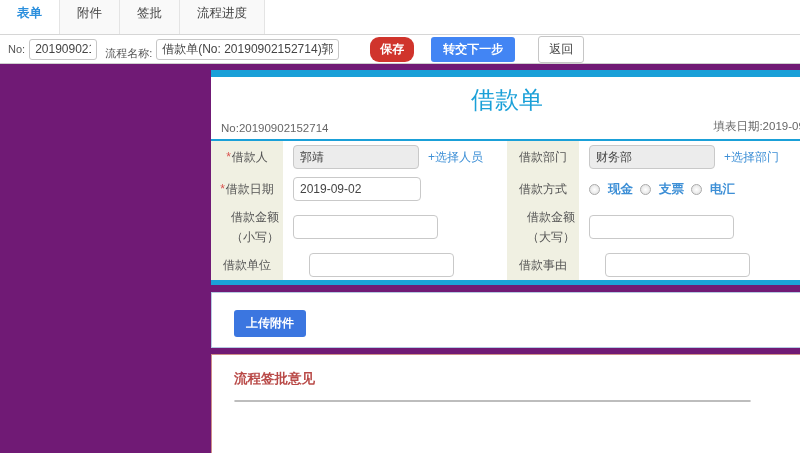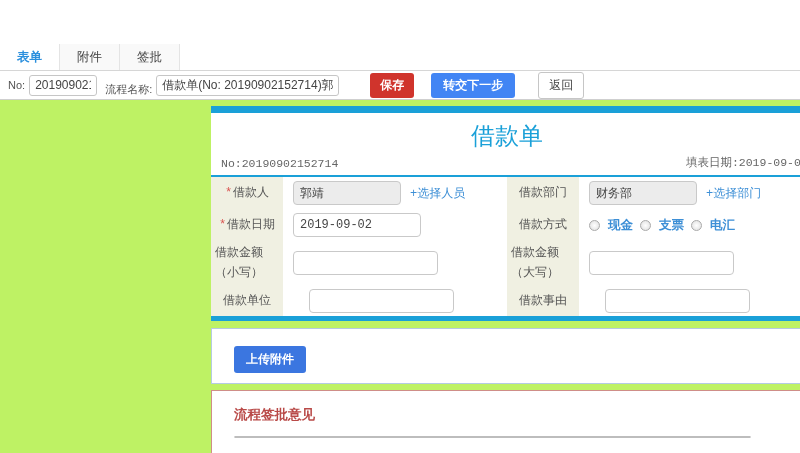--- a/index.html
+++ b/index.html
@@ -4,64 +4,64 @@
 <style>
   * { margin:0; padding:0; box-sizing:border-box; }
   html,body { width:800px; height:453px; overflow:hidden; }
   body {
     font-family:"Liberation Sans","DejaVu Sans",sans-serif;
     font-size:13px; color:#333; background:#fff;
     display:flex; flex-direction:column;
   }
 
   
-  .tabbar { display:flex; height:27px; background:#fff; border-bottom:1px solid #d6d6d6; flex:none;margin-top:44px; }
+  .tabbar { display:flex; height:35px; background:#fff; border-bottom:1px solid #d6d6d6; flex:none; }
   .tab { padding:0 17px; line-height:26px; font-size:12.5px; color:#444;
          border-right:1px solid #e4e4e4; background:#f9f9f9; cursor:pointer; }
   .tab.active { color:#2b8fdd; background:#fff; font-weight:bold; border-right:1px solid #e4e4e4; }
 
   
   .toolbar { display:flex; align-items:center; height:29px; background:#fff;
              border-bottom:1px solid #cfcfcf; padding:0 8px; flex:none; }
   .toolbar label { font-size:11px; color:#555; margin-right:4px; white-space:nowrap; }
   .toolbar input { height:21px; border:1px solid #c6c6c6; border-radius:3px; padding:0 5px;
                    font-size:12px; color:#444; font-family:inherit; }
   .tb-no { width:68px; }
   .tb-proc { width:183px; }
   .tb-proc-label { margin-left:8px;margin-top:8px; }
   .btn { border:none; border-radius:3px; font-size:12px; font-weight:bold; cursor:pointer;
          padding:4px 10px; font-family:inherit; white-space:nowrap; }
-  .btn-save { background:#d0342c; color:#fff; margin-left:31px; }
+  .btn-save { background:#d0342c; color:#fff; margin-left:31px;border-radius:9px; }
   .btn-next { background:#4285f4; color:#ffffff; margin-left:17px; padding:4px 12px; }
   .btn-back { background:#fff; color:#444; border:1px solid #c6c6c6; margin-left:23px; font-weight:normal; }
 
   
-  .page { flex:1; background:#bef264; padding:6px 0 12px 211px; overflow:hidden;font-family:Liberation Mono, monospace; }
+  .page { flex:1; background:#701a75; padding:6px 0 12px 211px; overflow:hidden; }
   .panel-w { width:592px; }
 
   
   .form-panel { background:#fff; }
   .form-topbar { height:7px; background:#1aa0d8; }
   .form-title { text-align:center; color:#1aa0d8; font-size:24px; padding:7px 0 3px; }
   .form-meta { display:flex; align-items:flex-end; padding:0 10px 5px; font-size:11.5px; color:#666;
                border-bottom:2px solid #1aa0d8; }
   .form-date { margin-left:auto; white-space:nowrap; margin-right:-70px; }
   .fields { display:flex; }
   .fcol { width:50%; display:flex; flex-direction:column; }
   .frow { display:flex; }
   .frow.r0,.frow.r1 { min-height:32px; }
   .frow.r2 { min-height:40px; }
   .frow.r3 { min-height:30px;gap:16px; }
   .flabel { width:72px; background:#f0f0e2; display:flex; align-items:center; justify-content:center;
-            text-align:left; font-size:12px; color:#555; padding:2px 4px; line-height:1.7; }
+            text-align:right; font-size:12px; color:#555; padding:2px 4px; line-height:1.7; }
   .fctrl { flex:1; display:flex; align-items:center; padding:2px 6px 2px 10px; background:#fff; }
   .fctrl input { height:24px; border:1px solid #c9c9c9; border-radius:4px; padding:0 6px;
                  font-size:12px; color:#444; font-family:inherit; }
   .fctrl input.ro { background:#ececec; }
-  .w-name { width:108px; } .w-date { width:128px; } .w-amt { width:145px; }
+  .w-name { width:126px; } .w-date { width:128px; } .w-amt { width:145px; }
   .req { color:#d9534f; margin-right:1px; }
   .sel-link { color:#3d8fd6; font-size:12px; margin-left:9px; text-decoration:none; white-space:nowrap; cursor:pointer; }
   .radios { display:flex; align-items:center; gap:7px; }
   .radio-item { display:flex; align-items:center; gap:8px; cursor:pointer; }
   .radio-dot { width:11px; height:11px; border-radius:50%; border:1px solid #aaa;
                background:radial-gradient(#fff,#ddd); display:inline-block; }
   .radio-txt { color:#3d8fd6; font-size:12.5px; font-weight:bold; }
   .form-botbar { height:5px; background:#1aa0d8; }
 
   
@@ -76,20 +76,21 @@
   .sign-head { color:#b94a48; font-size:13.5px; font-weight:bold; padding:4px 0 2px; }
   .editor { margin-top:10px; width:517px; border:1px solid #bdbdbd; border-radius:2px; background:#fff; }
 </style>
 </head>
 <body>
 
 <div class="tabbar">
   <div class="tab active">表单</div>
   <div class="tab">附件</div>
   <div class="tab">签批</div>
+  <div class="tab">流程进度</div>
 </div>
 
 <div class="toolbar">
   <label>No:</label>
   <input class="tb-no" value="20190902152714" style="">
   <label class="tb-proc-label">流程名称:</label>
   <input class="tb-proc" value="借款单(No: 20190902152714)郭靖" style="">
   <button class="btn btn-save">保存</button>
   <button class="btn btn-next">转交下一步</button>
   <button class="btn btn-back">返回</button>

